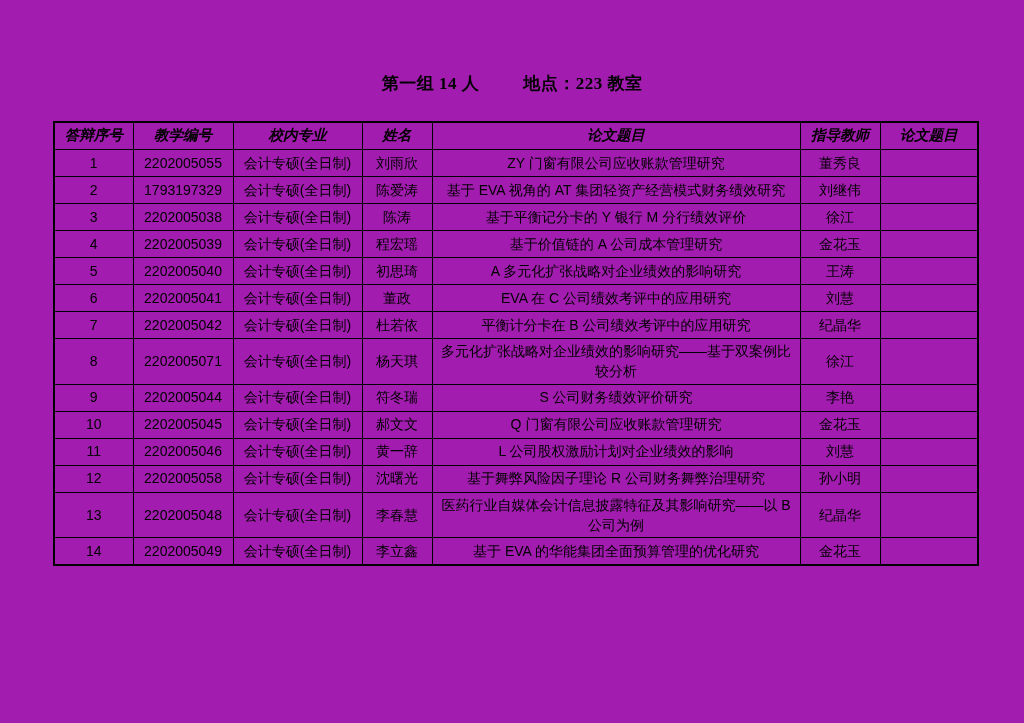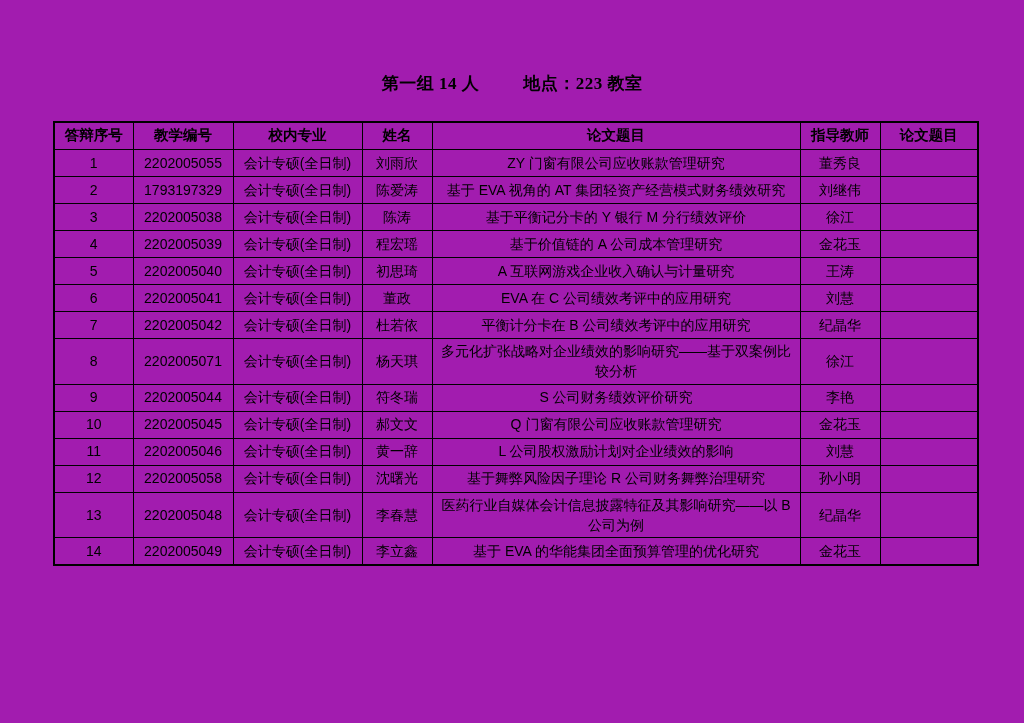--- a/index.html
+++ b/index.html
@@ -53,20 +53,21 @@
     padding: 2px 4px;
     font-size: 14px;
     line-height: 1.45;
     height: 22px;
     overflow: hidden;
     word-break: break-all;
   }
   table.schedule th {
     font-weight: bold;
     font-size: 14.5px;
+    font-style: italic;
   }
   td.cell-thesis {
     padding: 2px 6px;
   }
 </style>
 </head>
 <body>
 
 <div class="page">
 
@@ -130,21 +131,21 @@
       <td class="cell-name">程宏瑶</td>
       <td class="cell-thesis">基于价值链的 A 公司成本管理研究</td>
       <td class="cell-advisor">金花玉</td>
       <td class="cell-pass"></td>
     </tr>
         <tr>
       <td class="cell-seq">5</td>
       <td class="cell-student-id">2202005040</td>
       <td class="cell-major">会计专硕(全日制)</td>
       <td class="cell-name">初思琦</td>
-      <td class="cell-thesis">A 互联网游戏企业收入确认与计量研究</td>
+      <td class="cell-thesis">A 多元化扩张战略对企业绩效的影响研究</td>
       <td class="cell-advisor">王涛</td>
       <td class="cell-pass"></td>
     </tr>
         <tr>
       <td class="cell-seq">6</td>
       <td class="cell-student-id">2202005041</td>
       <td class="cell-major">会计专硕(全日制)</td>
       <td class="cell-name">董政</td>
       <td class="cell-thesis">EVA 在 C 公司绩效考评中的应用研究</td>
       <td class="cell-advisor">刘慧</td>

